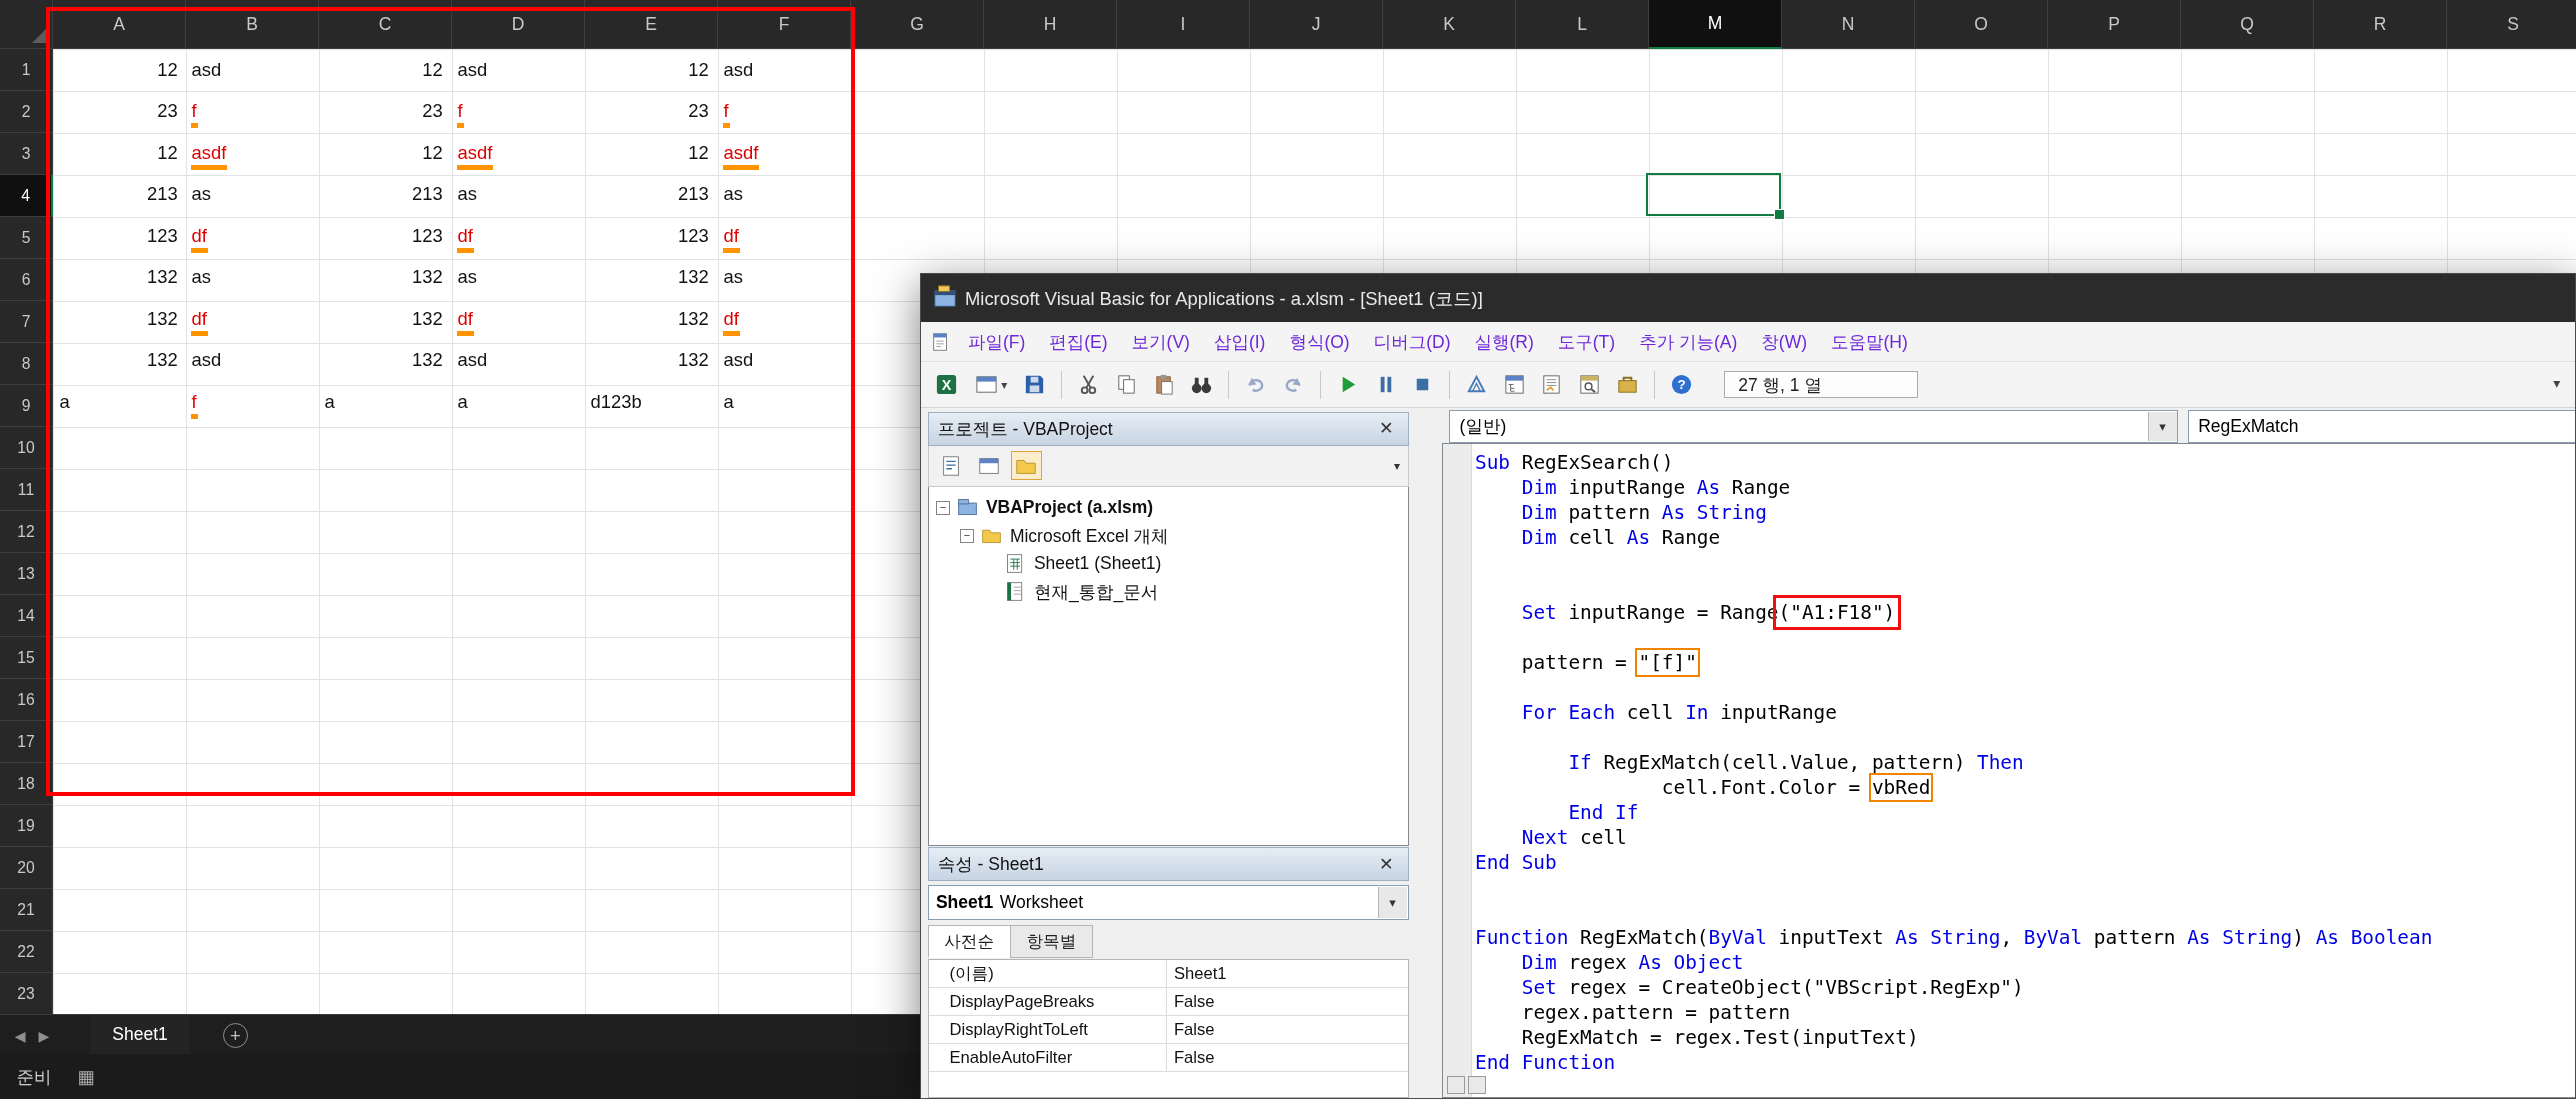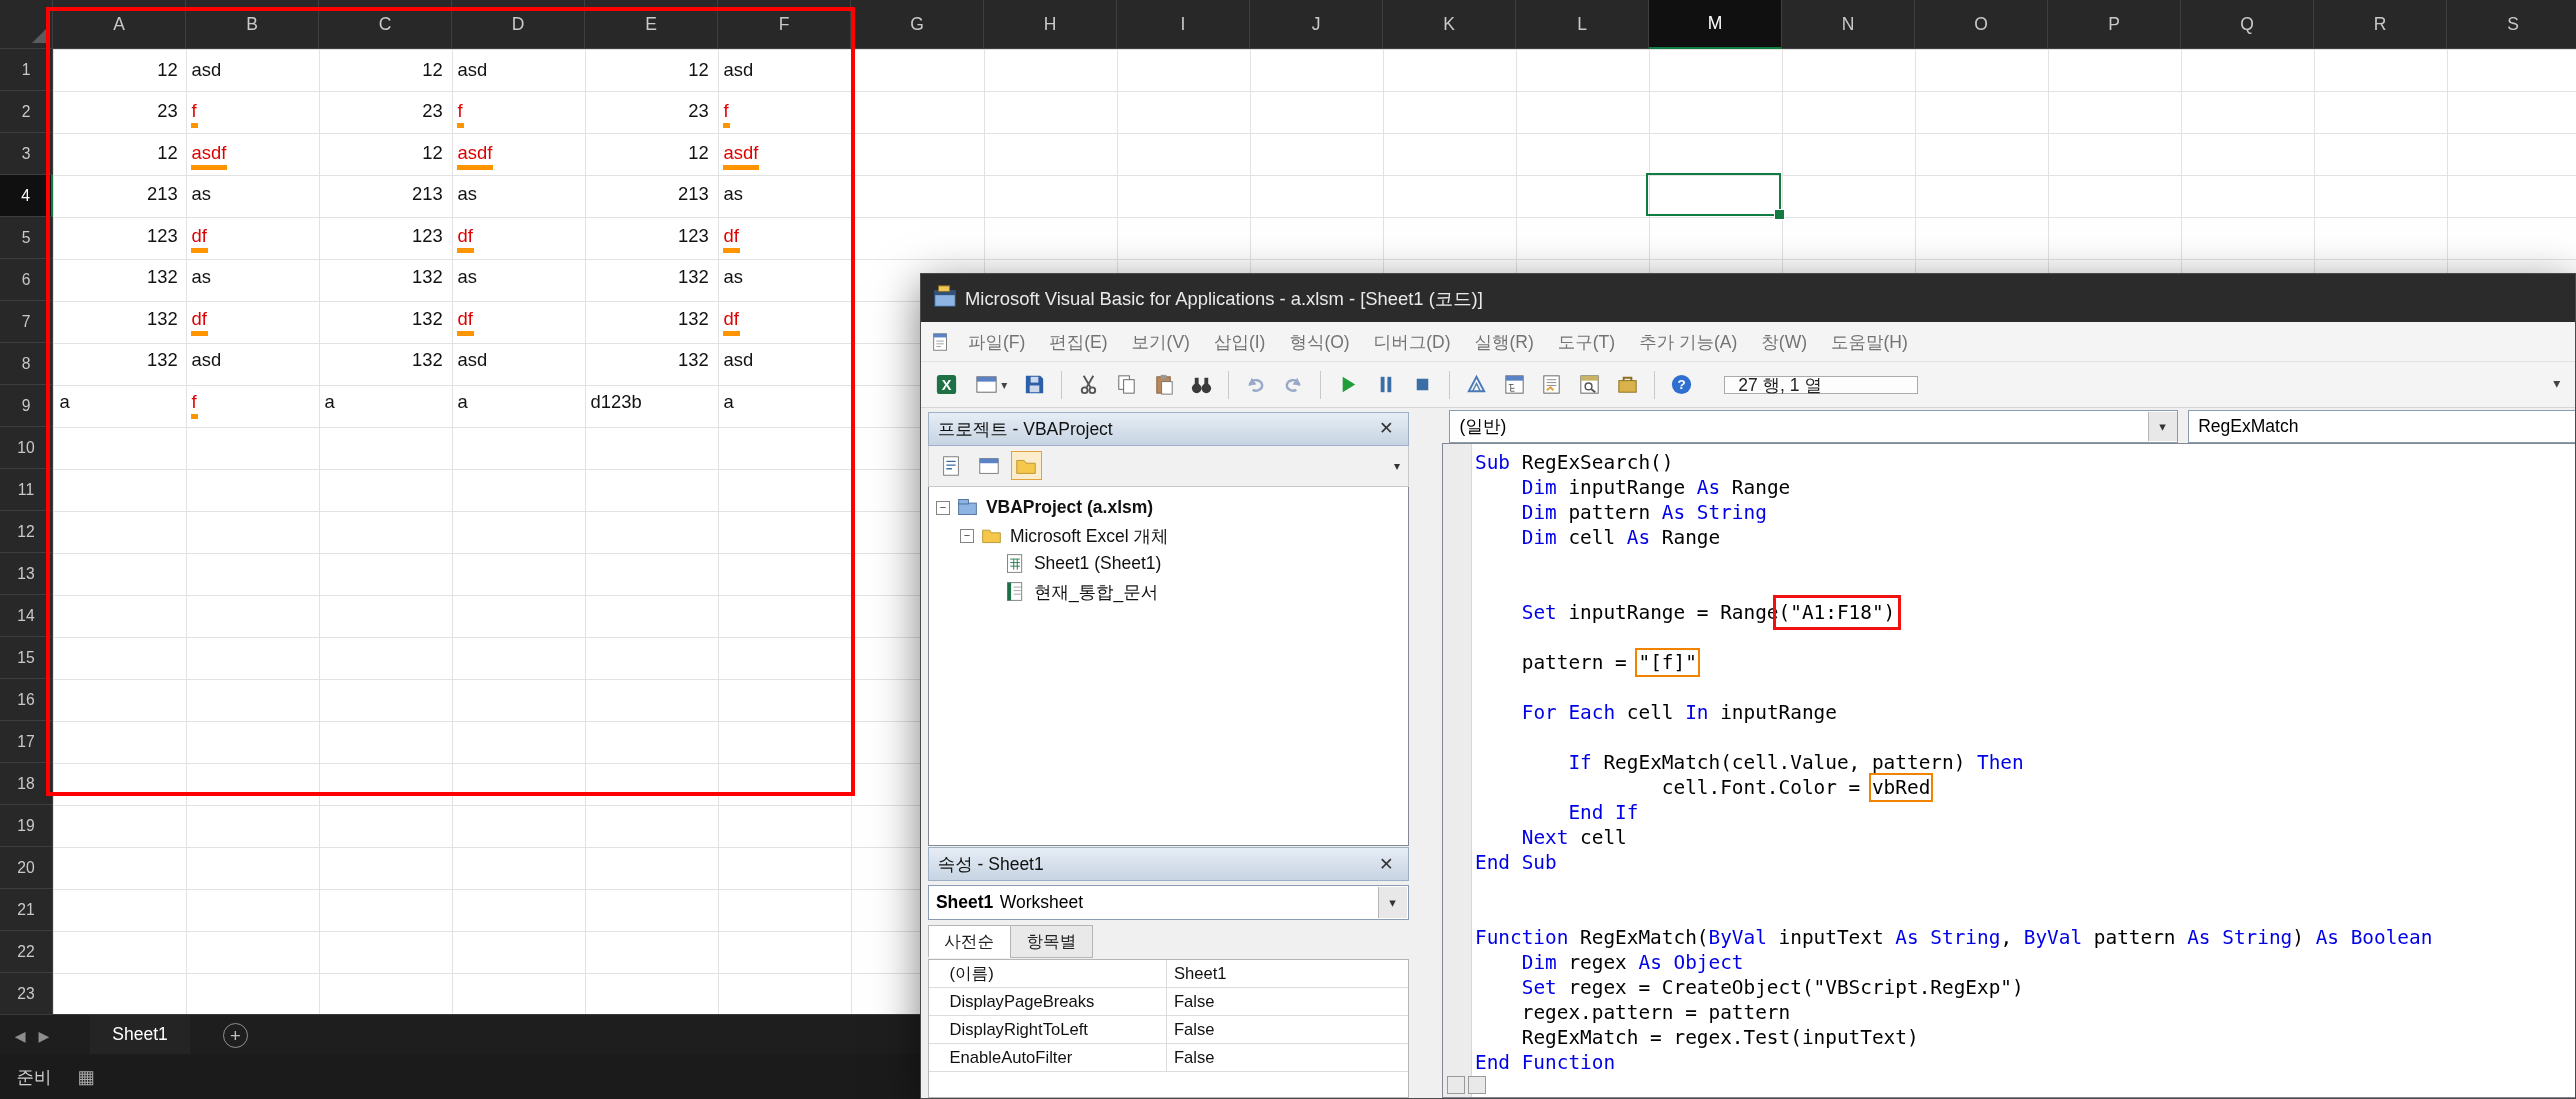--- a/index.html
+++ b/index.html
@@ -53,29 +53,29 @@
   
   #vba{position:absolute;left:920px;top:273px;width:1656px;height:826px;background:#f0f0f0;
       border:0.9px solid #4a4a4a;box-sizing:border-box;box-shadow:0 11px 42px rgba(0,0,0,.5);
       overflow:hidden;z-index:10;}
   .vba-title{height:48px;background:#2b2b2b;display:flex;align-items:center;gap:7px;padding-left:11px;}
   .vba-title svg{width:26px;height:26px;}
   .vtitle{color:#e9e9e9;font-size:18.4px;}
   .vba-menu{height:39px;background:#f4f4f4;border-bottom:0.9px solid #e2e2e2;display:flex;
       align-items:center;padding-left:9.2px;}
   .micon svg{width:22px;height:22px;margin-right:3.7px;display:block;}
-  .menu-item{font-size:17.5px;color:#737373;padding:0 12px;height:100%;display:flex;align-items:center;}
+  .menu-item{font-size:17.5px;color:#6d28d9;padding:0 12px;height:100%;display:flex;align-items:center;}
   .vba-toolbar{height:45px;background:#f4f4f4;border-bottom:0.9px solid #d6d6d6;display:flex;
       align-items:center;padding-left:9.2px;gap:4.6px;position:relative;}
   .tbtn{width:33px;height:31px;display:flex;align-items:center;justify-content:center;border-radius:2.8px;}
   .tbtn svg{width:25px;height:25px;}
   .tbtn.withcaret{width:46px;}
   .tbtn .caret{font-size:12px;color:#444;margin-left:1.8px;}
   .tsep{width:0.9px;height:28px;background:#c9c9c9;margin:0 5.5px;}
-  .tindicator{margin-left:22px;min-width:194px;height:18px;border:0.9px solid #ababab;background:#fdfdfd;
+  .tindicator{margin-left:22px;min-width:194px;height:27px;border:0.9px solid #ababab;background:#fdfdfd;
       display:flex;align-items:center;padding:8px 13px;font-size:17.5px;color:#222;box-sizing:border-box;}
   .toverflow{position:absolute;right:14.8px;top:13px;color:#444;font-size:14px;}
   .vba-main{position:absolute;top:132px;left:0;right:0;bottom:0;}
 
   .proj-panel{position:absolute;left:6.5px;top:5.5px;width:481px;height:434px;}
   .phead{height:34px;background:linear-gradient(#e6edf5,#c7d4e3);border:0.9px solid #9fb0c4;
       display:flex;align-items:center;justify-content:space-between;padding:0 9.2px;
       font-size:17.5px;color:#111;box-sizing:border-box;}
   .pclose{font-size:17.5px;color:#333;padding:0 4.6px;}
   .ptools{height:41px;background:#f1f1f1;border:0.9px solid #c9c9c9;border-top:none;display:flex;

